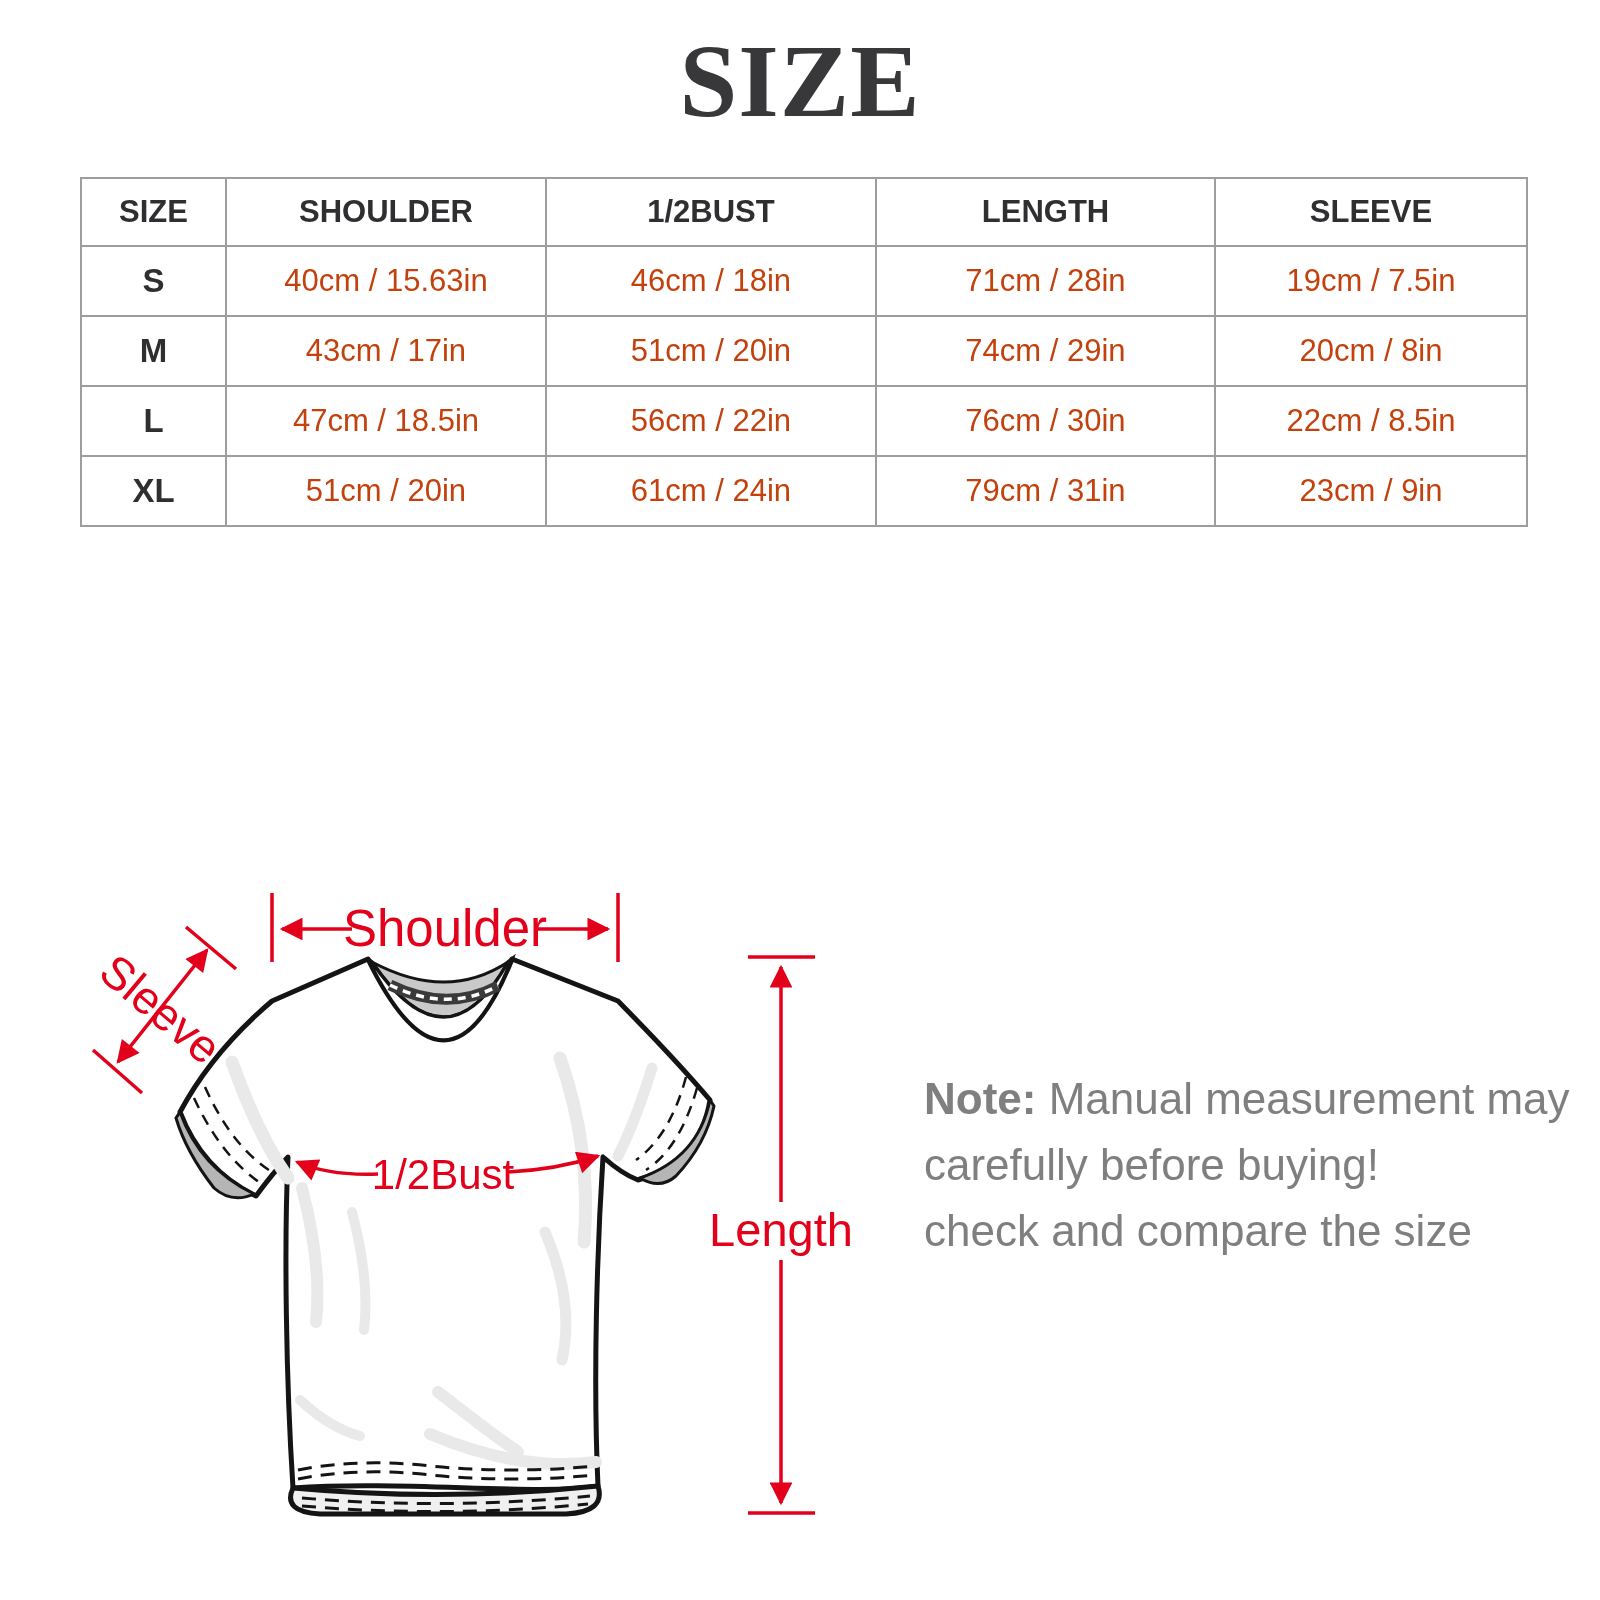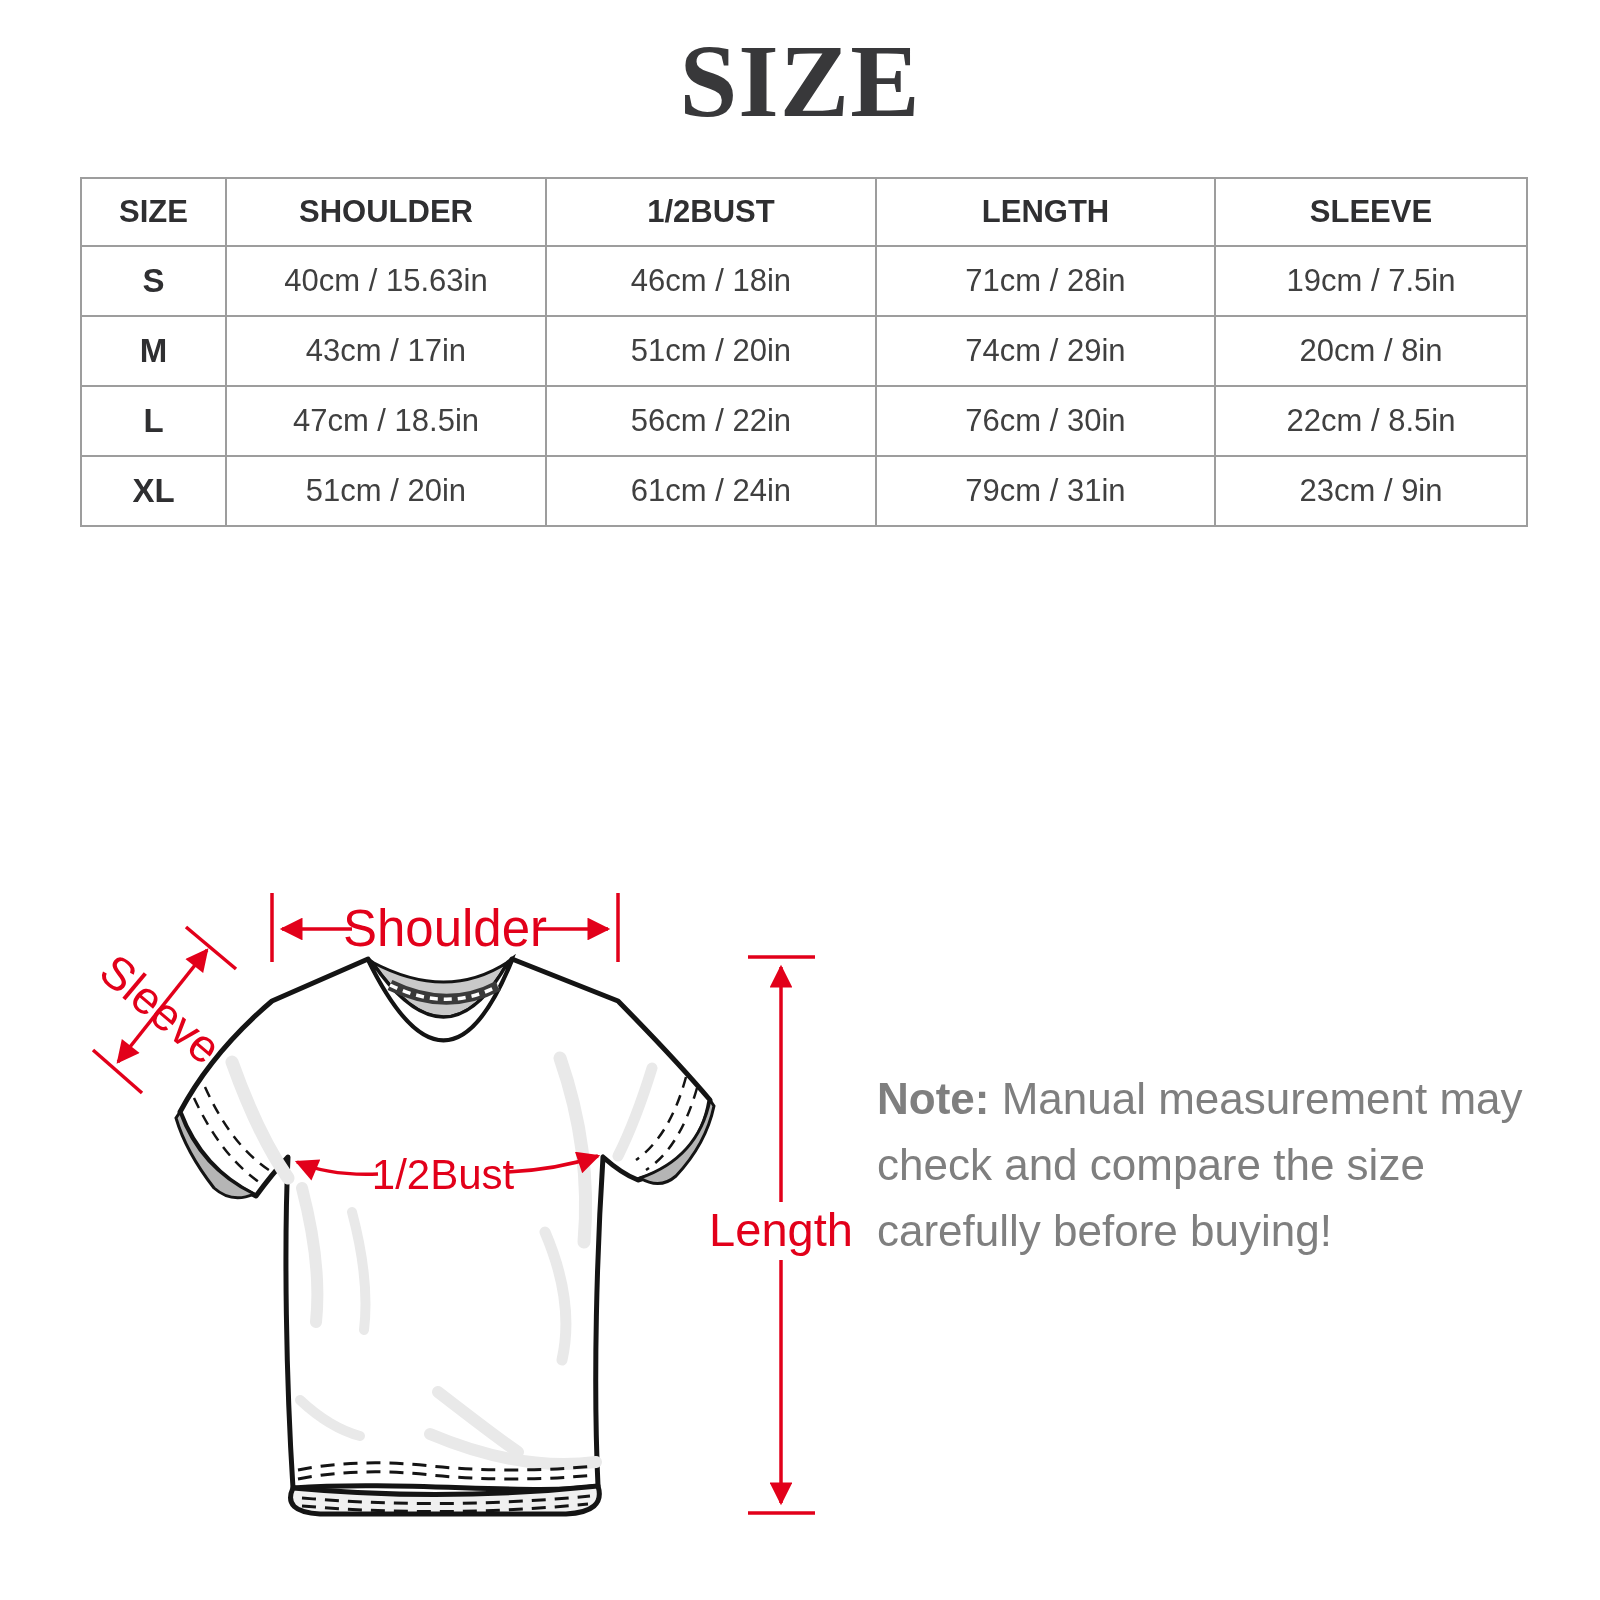--- a/index.html
+++ b/index.html
@@ -14,29 +14,29 @@
   }
   table.size-table{
     position:absolute;left:80px;top:177px;width:1446px;
     border-collapse:collapse;table-layout:fixed;
   }
   .size-table th,.size-table td{
     border:2px solid #9d9d9d;text-align:center;vertical-align:middle;
     padding:0;white-space:nowrap;
   }
   .size-table th{height:66px;font-size:31px;font-weight:bold;color:#2f2f31;}
-  .size-table td{height:68px;font-size:31px;color:#404040;}
+  .size-table td{height:68px;font-size:31px;color:#c2410c;}
   .size-table td.size-col{font-weight:bold;color:#2f2f31;font-size:33px;}
   svg.diagram{position:absolute;left:0;top:0;width:1600px;height:1600px;pointer-events:none;}
   .shirt-line{fill:none;stroke:#141414;}
   .red-line{fill:none;stroke:#e2001a;stroke-width:3.5;}
   .red-text{fill:#e2001a;font-family:"Liberation Sans",sans-serif;}
   .wrinkle{fill:none;stroke:#e9e9e9;stroke-linecap:round;}
   .note-block{
-    position:absolute;left:877px;top:1066px;width:650px;
+    position:absolute;left:924px;top:1066px;width:650px;
     font-size:44px;line-height:66px;color:#7f7f7f;
   }
   .note-label{font-weight:bold;}
 </style>
 </head>
 <body>
 
 <div class="page-title">SIZE</div>
 
 <table class="size-table">
@@ -177,15 +177,15 @@
       <path class="red-line" d="M748,1513 L815,1513"></path>
       <path class="red-line" marker-end="url(#ah)" d="M781,1202 L781,967"></path>
       <path class="red-line" marker-end="url(#ah)" d="M781,1260 L781,1503"></path>
       <text class="red-text" x="781" y="1246" text-anchor="middle" font-size="47">Length</text>
     </g>
   </g>
 </svg>
 
 <div class="note-block">
   <div><span class="note-label">Note:</span> <span>Manual measurement may</span></div>
+  <div>carefully before buying!</div>
   <div>check and compare the size</div>
-  <div>carefully before buying!</div>
 </div>
 
 </body></html>

